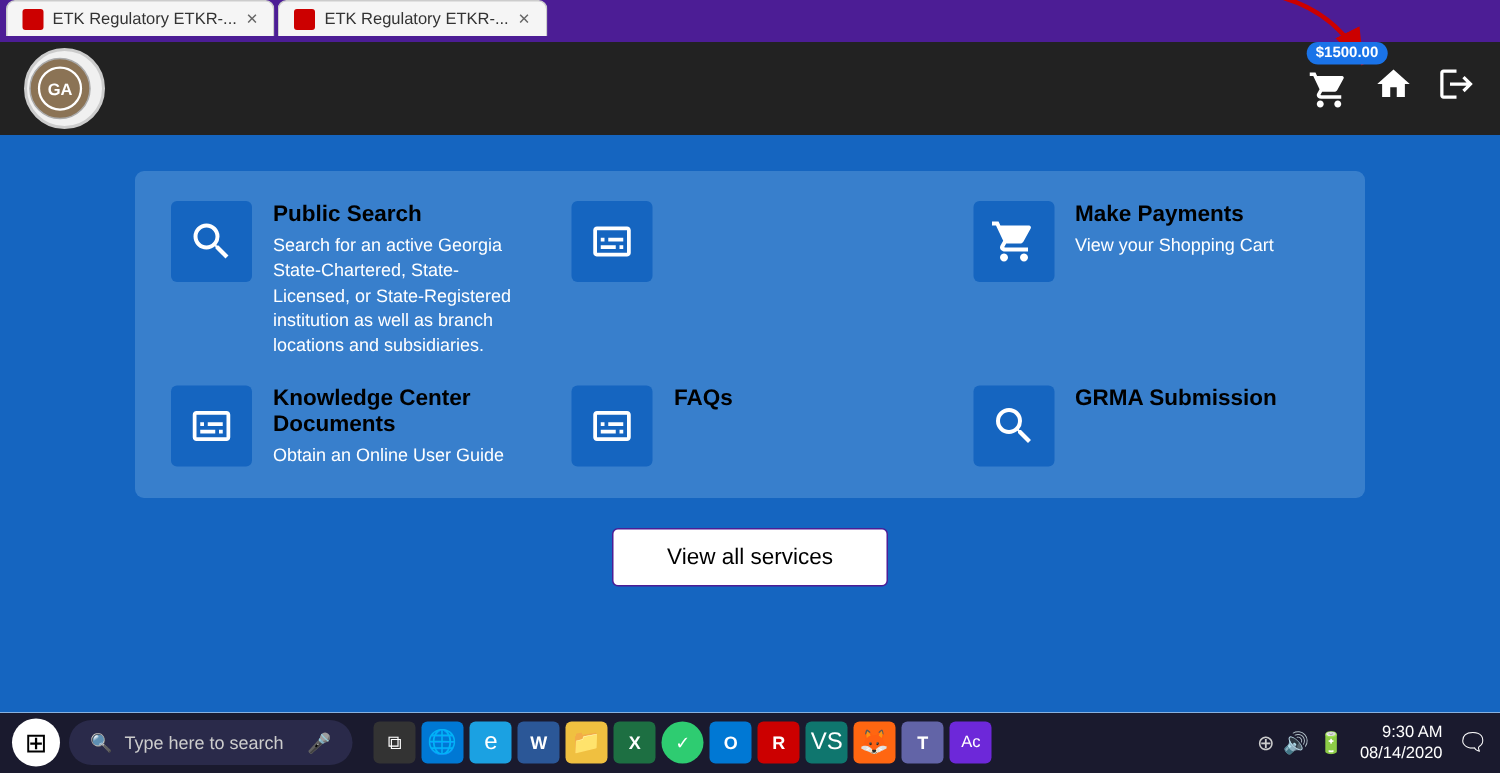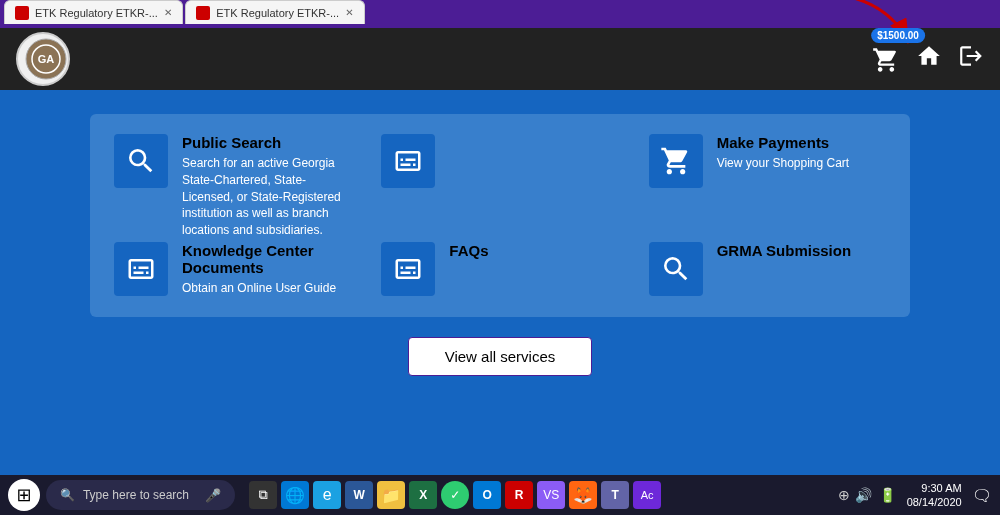--- a/index.html
+++ b/index.html
@@ -48,21 +48,21 @@
       padding: 0 16px;
       position: relative;
     }
     .header-logo {
       width: 54px;
       height: 54px;
       border-radius: 50%;
       background: #f0f0f0;
       display: flex;
       align-items: center;
-      justify-content: flex-end;
+      justify-content: flex-start;
       overflow: hidden;
       border: 2px solid #ccc;
     }
     .header-logo svg { width: 44px; height: 44px; }
     .header-right {
       margin-left: auto;
       display: flex;
       align-items: center;
       gap: 16px;
     }
@@ -137,21 +137,21 @@
     }
 
     
     .cards-grid {
       background: rgba(100,160,220,0.45);
       border-radius: 6px;
       padding: 20px 24px;
       display: grid;
       grid-template-columns: repeat(3, 1fr);
       grid-template-rows: auto auto;
-      gap: 3px 30px;
+      gap: 18px 30px;
       width: 100%;
       max-width: 820px;
       margin-bottom: 20px;
     }
 
     .card {
       display: flex;
       align-items: flex-start;
       gap: 14px;
       cursor: pointer;
@@ -409,21 +409,21 @@
   <div class="taskbar-apps">
     <div class="taskbar-app" style="background:#333; color:#fff; font-size:13px;">⧉</div>
     <div class="taskbar-app" style="background:#0078d4; color:#fff;">🌐</div>
     <div class="taskbar-app" style="background:#1ba1e2; color:#fff;">e</div>
     <div class="taskbar-app" style="background:#2b5797; color:#fff; font-size:12px; font-weight:bold;">W</div>
     <div class="taskbar-app" style="background:#f0c040; color:#000;">📁</div>
     <div class="taskbar-app" style="background:#1d6f42; color:#fff; font-size:12px; font-weight:bold;">X</div>
     <div class="taskbar-app" style="background:#2ecc71; color:#fff; border-radius:50%; font-size:12px;">✓</div>
     <div class="taskbar-app" style="background:#0078d4; color:#fff; font-size:12px; font-weight:bold;">O</div>
     <div class="taskbar-app" style="background:#c00; color:#fff; font-size:12px; font-weight:bold;">R</div>
-    <div class="taskbar-app" style="background:#8b5cf6; color:#fff; font-size:12px;">VS</div>
+    <div class="taskbar-app" style="background:#0f766e; color:#fff; font-size:16px;">VS</div>
     <div class="taskbar-app" style="background:#ff6611; color:#fff;">🦊</div>
     <div class="taskbar-app" style="background:#6264a7; color:#fff; font-size:12px; font-weight:bold;">T</div>
     <div class="taskbar-app" style="background:#6d28d9; color:#fff; font-size:11px;">Ac</div>
   </div>
   <div class="taskbar-right">
     <span style="display:flex; gap:6px; align-items:center; font-size:14px; color:#ccc;">
       <span>⊕</span>
       <span>🔊</span>
       <span>🔋</span>
     </span>

